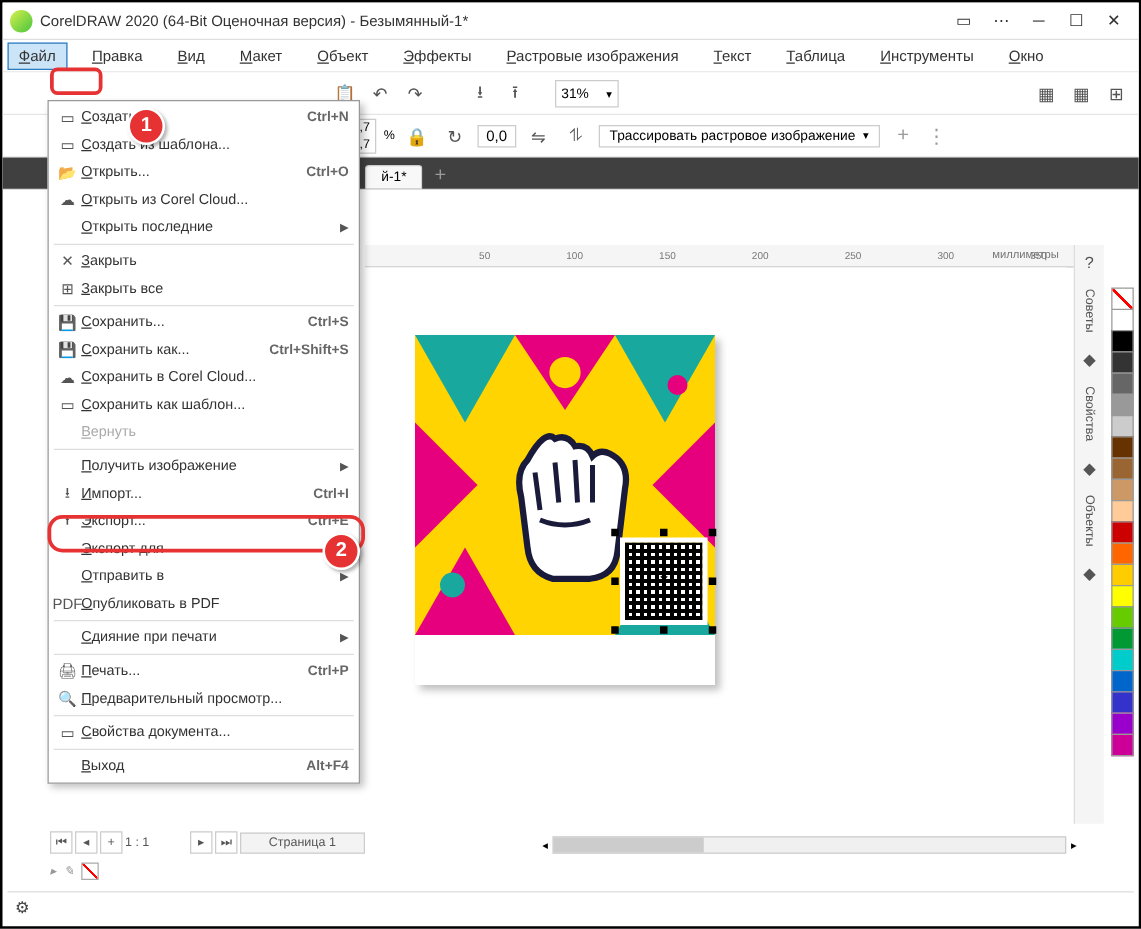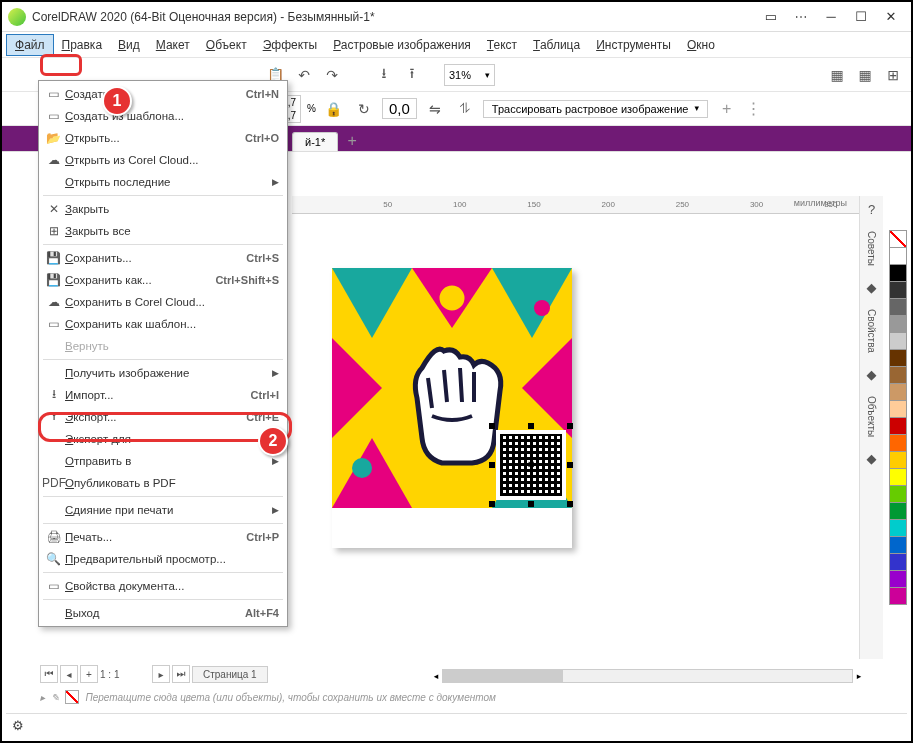--- a/index.html
+++ b/index.html
@@ -1,21 +1,21 @@
 <!DOCTYPE html>
 <html><head>
 <meta charset="utf-8">
 <style>
 * { margin: 0; padding: 0; box-sizing: border-box; font-family: "Segoe UI", Tahoma, sans-serif; }
 body { background: #fff; width: 913px; height: 743px; overflow: hidden; position: relative; border: 2px solid #000; }
 .titlebar { height: 30px; background: #fff; display: flex; align-items: center; padding: 0 6px; border-bottom: 1px solid #ddd; }
 .titlebar .logo { width: 18px; height: 18px; background: linear-gradient(135deg,#d6f04e,#48c43c); border-radius: 50%; margin-right: 6px; }
 .titlebar .title { font-size: 12px; color: #333; flex: 1; }
 .titlebar .winbtn { width: 28px; height: 22px; display: flex; align-items: center; justify-content: center; font-size: 13px; color: #333; margin-left: 2px; }
-.menubar { height: 26px; background: #fff; display: flex; align-items: center; padding: 0 4px; gap: 0; border-bottom: 1px solid #e5e5e5; }
+.menubar { height: 26px; background: #fff; display: flex; align-items: center; padding: 0 4px; gap: 12px; border-bottom: 1px solid #e5e5e5; }
 .menubar .mitem { padding: 3px 8px; font-size: 12px; color: #333; cursor: pointer; }
 .menubar .mitem u { text-decoration: underline; }
 .menubar .mitem.active { background: #cce4f7; border: 1px solid #2a7abf; }
 .file-highlight { position: absolute; left: 38px; top: 52px; width: 42px; height: 22px; border: 3px solid #e63232; border-radius: 6px; z-index: 50; pointer-events: none; }
 .marker1 { position: absolute; left: 100px; top: 84px; width: 30px; height: 30px; background: #e63232; border: 2px solid #fff; border-radius: 50%; color: #fff; font-weight: bold; display: flex; align-items: center; justify-content: center; z-index: 60; box-shadow: 2px 2px 3px rgba(0,0,0,.3); }
 .marker2 { position: absolute; left: 256px; top: 424px; width: 30px; height: 30px; background: #e63232; border: 2px solid #fff; border-radius: 50%; color: #fff; font-weight: bold; display: flex; align-items: center; justify-content: center; z-index: 60; box-shadow: 2px 2px 3px rgba(0,0,0,.3); }
 .export-highlight { position: absolute; left: 36px; top: 410px; width: 254px; height: 30px; border: 3px solid #e63232; border-radius: 12px; z-index: 55; pointer-events: none; }
 .dropdown { position: absolute; left: 36px; top: 78px; width: 250px; background: #fff; border: 1px solid #999; box-shadow: 3px 3px 6px rgba(0,0,0,.25); z-index: 40; padding: 2px 0; }
 .dropdown .ditem { display: flex; align-items: center; height: 22px; padding: 0 8px 0 4px; font-size: 11.5px; color: #333; }
 .dropdown .ditem.disabled { color: #aaa; }
@@ -28,21 +28,21 @@
 .toolbar1 .tend { margin-left: auto; display: flex; gap: 4px; }
 .tbtn { width: 24px; height: 24px; display: flex; align-items: center; justify-content: center; color: #555; font-size: 14px; }
 .zoom-sel { display: flex; align-items: center; border: 1px solid #ccc; height: 22px; padding: 0 4px; font-size: 11px; }
 .zoom-sel .zarr { margin-left: 14px; font-size: 9px; }
 .toolbar2 { height: 34px; background: #fff; border-bottom: 1px solid #e5e5e5; display: flex; align-items: center; padding: 0 6px; gap: 6px; }
 .numbox { display: flex; flex-direction: column; border: 1px solid #ccc; font-size: 10px; }
 .numbox span { padding: 0 4px; line-height: 13px; }
 .trace-btn { border: 1px solid #ccc; padding: 2px 8px; font-size: 11px; display: flex; gap: 6px; }
 .trace-btn .arr { font-size: 9px; }
 .plus { color: #999; font-size: 16px; margin-left: 8px; }
-.tabbar { height: 26px; background: #701a75; border-bottom: 1px solid #ddd; display: flex; align-items: flex-end; padding-left: 290px; }
+.tabbar { height: 26px; background: #404040; border-bottom: 1px solid #ddd; display: flex; align-items: flex-end; padding-left: 290px; }
 .tabbar .tab { padding: 3px 12px; font-size: 11px; background: #f8f8f8; border: 1px solid #ccc; border-bottom: none; border-radius: 3px 3px 0 0; }
 .tabbar .tabadd { width: 20px; height: 20px; display: flex; align-items: center; justify-content: center; color: #999; margin-left: 4px; }
 .ruler-area { position: absolute; left: 290px; top: 194px; right: 43px; height: 18px; background: #f5f5f5; border-bottom: 1px solid #ccc; font-size: 8px; color: #777; display: flex; align-items: center; justify-content: space-around; }
 .ruler-area span { }
 .ruler-unit { position: absolute; right: 64px; top: 196px; font-size: 9px; color: #777; }
 .canvas { position: absolute; left: 290px; top: 212px; right: 58px; bottom: 82px; background: #fff; }
 .page { position: absolute; left: 40px; top: 54px; width: 240px; height: 280px; box-shadow: 4px 4px 6px rgba(0,0,0,.25); background: #fff; }
 .art { position: absolute; left: 0; top: 0; width: 240px; height: 240px; overflow: hidden; }
 .art svg { width: 100%; height: 100%; }
 .qr { position: absolute; right: 6px; bottom: 48px; width: 70px; height: 70px; background:
@@ -60,21 +60,21 @@
 .sel-handles .x { position: absolute; left: 50%; top: 50%; width: 8px; height: 8px; margin: -4px 0 0 -4px; font-size: 10px; line-height: 8px; text-align: center; }
 .right-panel { position: absolute; right: 28px; top: 194px; width: 24px; bottom: 82px; background: #f5f5f5; border-left: 1px solid #ddd; display: flex; flex-direction: column; align-items: center; gap: 10px; padding-top: 6px; }
 .right-panel .vtab { writing-mode: vertical-rl; font-size: 10px; color: #555; padding: 4px 2px; }
 .right-panel .vicon { font-size: 13px; color: #555; }
 .colorbar { position: absolute; right: 4px; top: 228px; width: 18px; display: flex; flex-direction: column; }
 .colorbar .sw { width: 18px; height: 18px; border: 1px solid #999; margin-bottom: -1px; }
 .colorbar .none { background: #fff; position: relative; }
 .colorbar .none::after { content: ""; position: absolute; left: 0; top: 0; right: 0; bottom: 0; background: linear-gradient(45deg,transparent 45%,red 45%,red 55%,transparent 55%); }
 .pagenav { position: absolute; left: 38px; bottom: 56px; height: 22px; display: flex; align-items: center; gap: 2px; font-size: 10px; color: #555; }
 .pagenav .pn-btn { width: 18px; height: 18px; border: 1px solid #ccc; display: flex; align-items: center; justify-content: center; }
-.pagenav .pn-tab { padding: 2px 10px; background: #f3f3f3; border: 1px solid #ccc; }
+.pagenav .pn-tab { padding: 2px 22px; background: #f3f3f3; border: 1px solid #ccc; }
 .colorhint { position: absolute; left: 38px; bottom: 34px; right: 30px; height: 20px; display: flex; align-items: center; gap: 6px; font-size: 10px; color: #999; font-style: italic; }
 .colorhint .chsw { width: 14px; height: 14px; border: 1px solid #aaa; background: #fff; position: relative; }
 .colorhint .chsw::after { content:""; position:absolute; inset:0; background: linear-gradient(45deg,transparent 45%,red 45%,red 55%,transparent 55%); }
 .statusbar { position: absolute; left: 4px; right: 4px; bottom: 4px; height: 24px; display: flex; align-items: center; gap: 6px; font-size: 10.5px; color: #444; padding: 0 6px; border-top: 1px solid #ddd; }
 .statusbar .gear { font-size: 13px; }
 .hscroll { position: absolute; left: 440px; bottom: 58px; right: 58px; height: 14px; background: #f0f0f0; border: 1px solid #ccc; }
 .hscroll .thumb { position: absolute; left: 0; width: 120px; top: 0; bottom: 0; background: #ccc; }
 .hscroll .arr { position: absolute; top: 0; bottom: 0; width: 14px; display: flex; align-items: center; justify-content: center; font-size: 9px; }
 .hscroll .la { left: -14px; } .hscroll .ra { right: -14px; }
 </style>
@@ -129,21 +129,21 @@
 
 <div class="toolbar2">
   <span style="width:252px"></span>
   <div class="numbox">
     <span>120,7</span>
     <span>120,7</span>
   </div>
   <span style="font-size:10px;">%</span>
   <div class="tbtn">🔒</div>
   <div class="tbtn">↻</div>
-  <div style="border:1px solid #ccc;padding:1px 6px;font-size:15px;"><span>0,0</span></div>
+  <div style="border:1px solid #ccc;padding:1px 6px;font-size:12px;"><span>0,0</span></div>
   <div class="tbtn">⇋</div>
   <div class="tbtn">⥮</div>
   <div class="trace-btn">
     <span>Трассировать растровое изображение</span>
       <span class="arr">▾</span>
   </div>
   <div class="plus">+</div>
   <div class="plus">⋮</div>
 </div>
 
@@ -365,18 +365,17 @@
 <div class="hscroll">
   <div class="arr la">◂</div>
   <div class="thumb"></div>
   <div class="arr ra">▸</div>
 </div>
 
 <div class="colorhint">
   <span>▸</span>
   <span>✎</span>
   <div class="chsw"></div>
-  <span>Перетащите сюда цвета (или объекты), чтобы сохранить их вместе с документом</span>
 </div>
 
 <div class="statusbar">
   <span class="gear">⚙</span>
 </div>
 
 </body></html>

